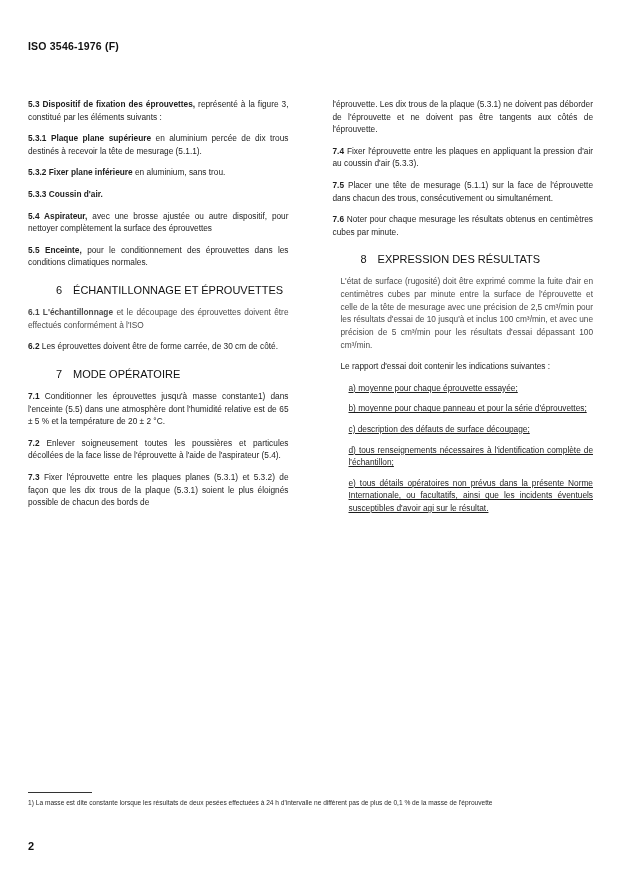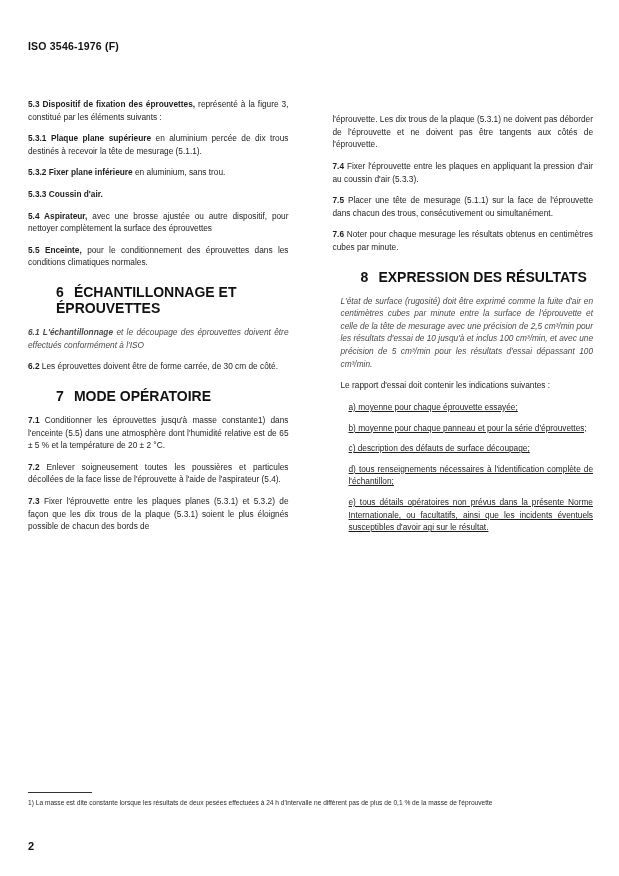--- a/index.html
+++ b/index.html
@@ -30,38 +30,37 @@
     letter-spacing: 0.2px;
     color: #111;
   }
   .columns {
     position: absolute;
     left: 28px;
     top: 98px;
     width: 565px;
     display: flex;
     gap: 44px;
-    align-items: flex-end;
   }
   .col {
     width: 266px;
   }
   .para {
     font-size: 8.3px;
     line-height: 1.52;
     text-align: justify;
     margin-bottom: 9px;
     color: #1d1d1d;
   }
   .para .lead {
     font-weight: bold;
   }
   .clause {
-    font-size: 14px;
-    font-weight: bold;
+    font-size: 11px;
+    font-weight: normal;
     margin-top: 15px;
     margin-bottom: 10px;
     color: #111;
     padding-left: 28px;
   }
   .clause .cnum {
     display: inline-block;
     min-width: 14px;
   }
   .listitem {
@@ -77,21 +76,20 @@
   .intro {
     font-size: 8.3px;
     line-height: 1.52;
     text-align: justify;
     margin-bottom: 9px;
     margin-left: 8px;
     color: #1d1d1d;
   }
   .faded {
     color: #4a4a4a;
-    font-style: italic;
   }
   .footnote-rule {
     position: absolute;
     left: 28px;
     top: 792px;
     width: 64px;
     height: 1px;
     background: #333;
   }
   .footnote {

